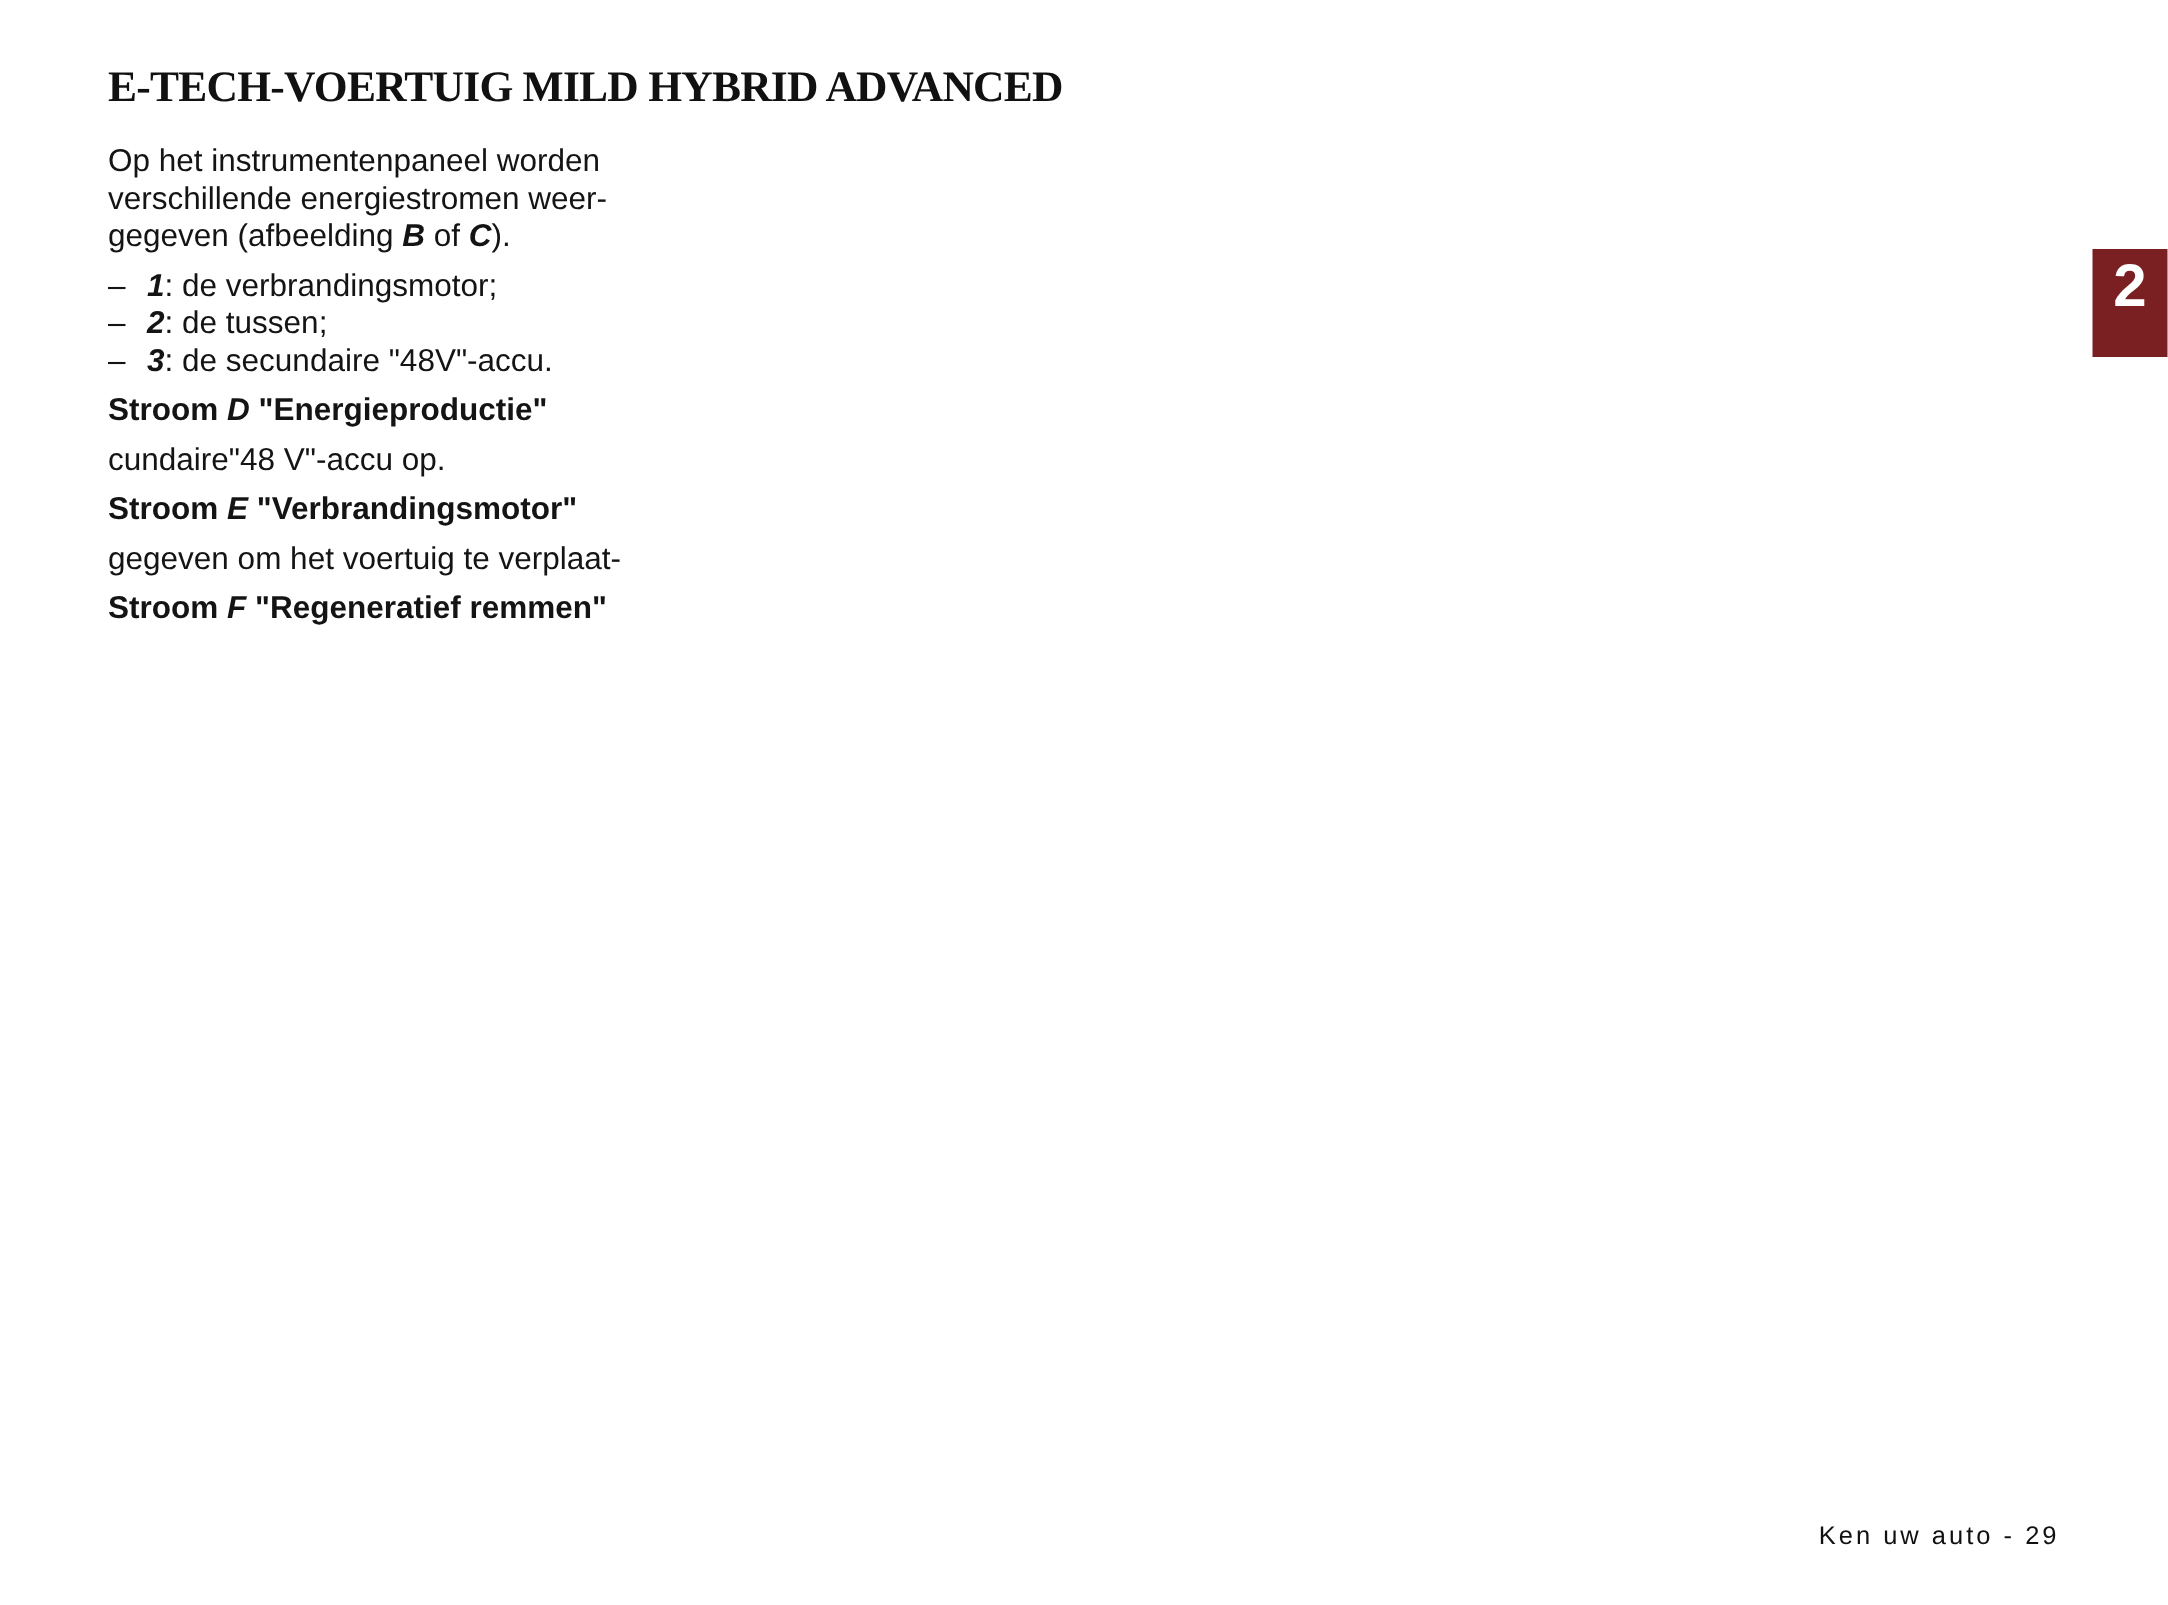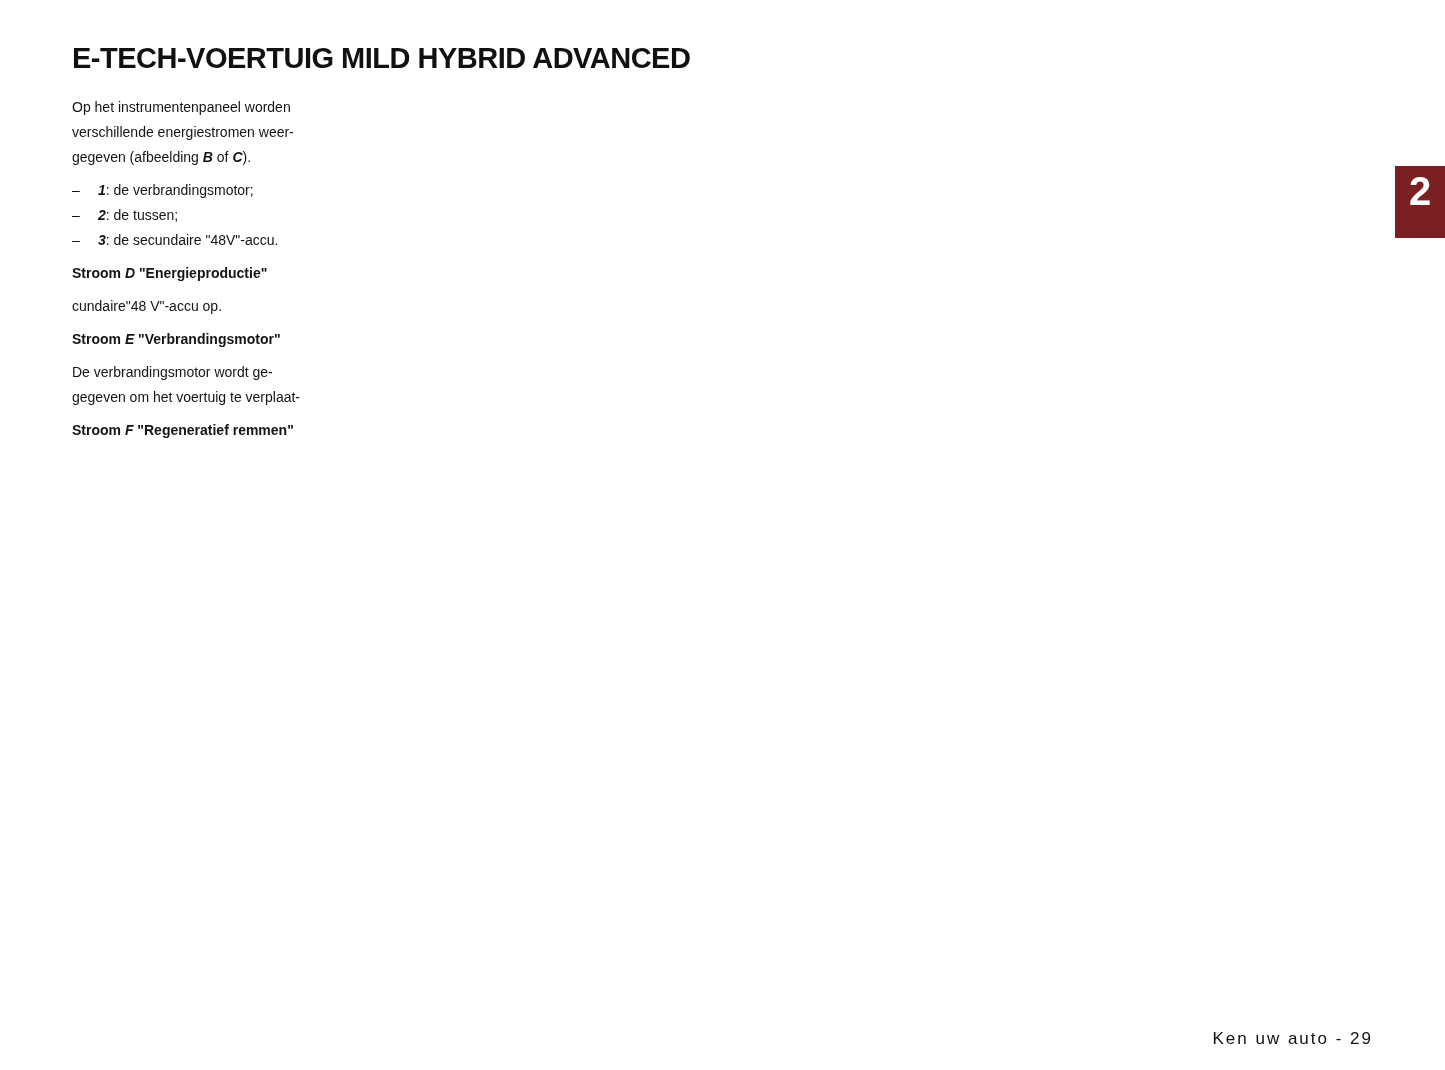--- a/index.html
+++ b/index.html
@@ -5,41 +5,42 @@
     html, body { margin: 0; padding: 0; }
     body {
       width: 1445px; height: 1070px; position: relative; overflow: hidden;
       background: #ffffff; color: #111111;
       font-family: "Liberation Sans", sans-serif;
     }
     .title {
       position: absolute; left: 72px; top: 42px; margin: 0;
       font-size: 29px; font-weight: bold; letter-spacing: -0.5px; color: #111;
       white-space: nowrap;
+      font-family: Liberation Serif, serif;
     }
     .col {
       position: absolute; left: 72px; top: 95px; width: 410px;
-      font-size: 14px; line-height: 25px; color: #141414;
+      font-size: 21px; line-height: 25px; color: #141414;
     }
     .col p { margin: 0 0 8px 0; }
     .col .head { font-weight: bold; margin-bottom: 8px; }
     .col .head i { font-style: italic; }
     ul.list { list-style: none; margin: 0 0 8px 0; padding: 0; }
     ul.list li { position: relative; padding-left: 26px; }
     ul.list li .dash { position: absolute; left: 0; top: 0; }
     b.ib { font-weight: bold; font-style: italic; }
     .line { display: block; }
     .tab {
       position: absolute; left: 1395px; top: 166px; width: 50px; height: 72px;
       background: #7a1f22; color: #ffffff;
       font-size: 40px; font-weight: bold; text-align: center; line-height: 50px;
     }
     .footer {
       position: absolute; right: 72px; top: 1014px;
-      font-size: 17px; letter-spacing: 2px; color: #111; margin-top: 15px;
+      font-size: 17px; letter-spacing: 2px; color: #111;
     }
   </style>
 </head>
 <body>
 
 <h1 class="title">E-TECH-VOERTUIG MILD HYBRID ADVANCED</h1>
 
 <div class="col">
   <p>
     <span class="line">Op het instrumentenpaneel worden</span>
@@ -54,21 +55,20 @@
     <li><span class="dash">–</span><b class="ib">3</b><span>: de secundaire "48V"-accu.</span></li>
   </ul>
 
   <p class="head"><span>Stroom </span><i>D</i><span> "Energieproductie"</span></p>
   <p>
     <span class="line">cundaire"48 V"-accu op.</span>
   </p>
 
   <p class="head"><span>Stroom </span><i>E</i><span> "Verbrandingsmotor"</span></p>
   <p>
-    <span class="line">De verbrandingsmotor wordt ge-</span>
     <span class="line">gegeven om het voertuig te verplaat-</span>
   </p>
 
   <p class="head"><span>Stroom </span><i>F</i><span> "Regeneratief remmen"</span></p>
 </div>
 
 <div class="tab">2</div>
 
 <div class="footer">Ken uw auto - 29</div>
 

